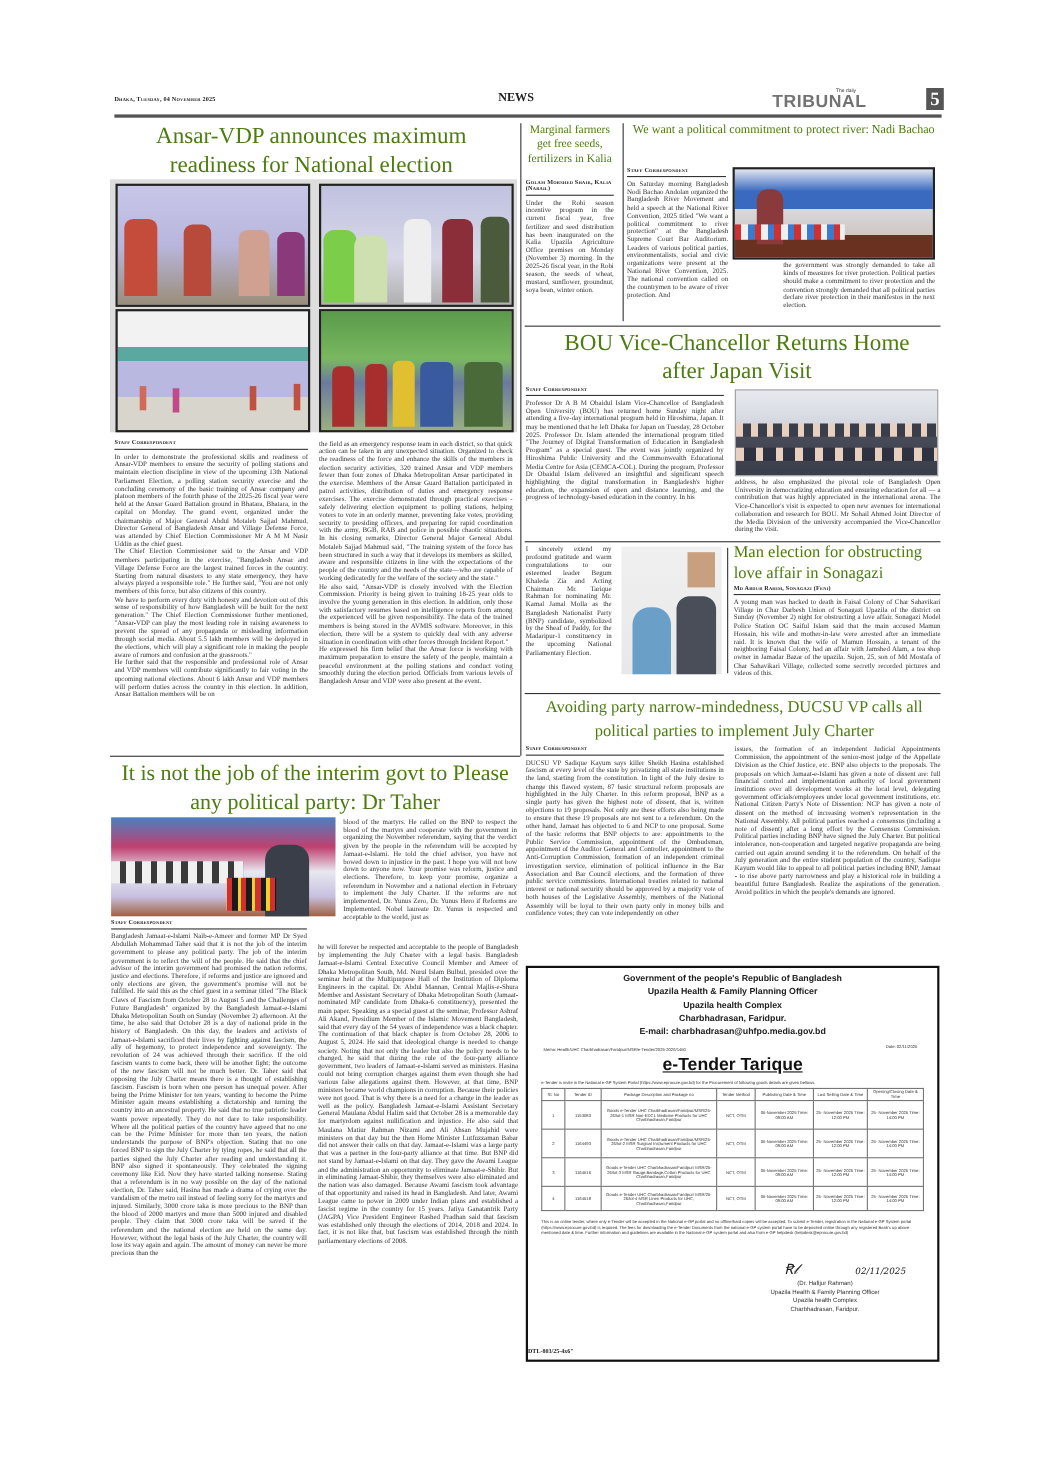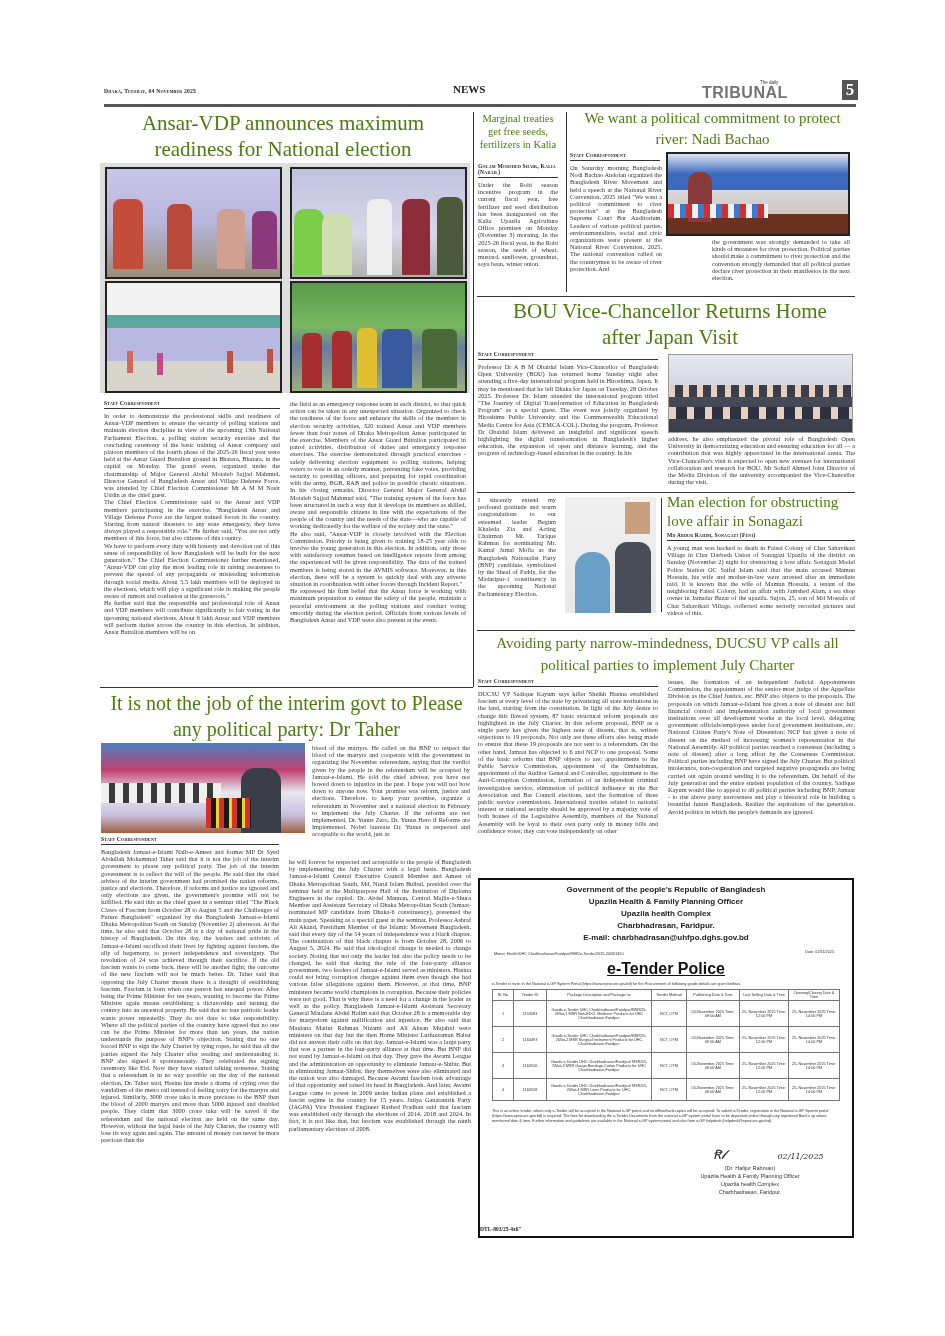--- a/index.html
+++ b/index.html
@@ -69,28 +69,28 @@
     <p class="p">He further said that the responsible and professional role of Ansar and VDP members will contribute significantly to fair voting in the upcoming national elections. About 6 lakh Ansar and VDP members will perform duties across the country in this election. In addition, Ansar Battalion members will be on</p>
   </div>
   <div class="abs" style="left:186px;top:0;width:176px;">
     <p class="p">the field as an emergency response team in each district, so that quick action can be taken in any unexpected situation. Organized to check the readiness of the force and enhance the skills of the members in election security activities, 320 trained Ansar and VDP members fewer than four zones of Dhaka Metropolitan Ansar participated in the exercise. Members of the Ansar Guard Battalion participated in patrol activities, distribution of duties and emergency response exercises. The exercise demonstrated through practical exercises - safely delivering election equipment to polling stations, helping voters to vote in an orderly manner, preventing fake votes, providing security to presiding officers, and preparing for rapid coordination with the army, BGB, RAB and police in possible chaotic situations. In his closing remarks, Director General Major General Abdul Motaleb Sajjad Mahmud said, "The training system of the force has been structured in such a way that it develops its members as skilled, aware and responsible citizens in line with the expectations of the people of the country and the needs of the state—who are capable of working dedicatedly for the welfare of the society and the state."</p>
     <p class="p">He also said, "Ansar-VDP is closely involved with the Election Commission. Priority is being given to training 18-25 year olds to involve the young generation in this election. In addition, only those with satisfactory resumes based on intelligence reports from among the experienced will be given responsibility. The data of the trained members is being stored in the AVMIS software. Moreover, in this election, there will be a system to quickly deal with any adverse situation in coordination with other forces through Incident Report."</p>
     <p class="p">He expressed his firm belief that the Ansar force is working with maximum preparation to ensure the safety of the people, maintain a peaceful environment at the polling stations and conduct voting smoothly during the election period. Officials from various levels of Bangladesh Ansar and VDP were also present at the event.</p>
   </div>
 </div>
 <div class="vr" style="left:473px;top:112px;height:575px;"></div>
 
-<h2 class="hl abs" style="left:477px;top:112px;width:82px;font-size:10.5px;line-height:13px;">Marginal treaties get free seeds, fertilizers in Kalia</h2>
+<h2 class="hl abs" style="left:477px;top:112px;width:82px;font-size:10.5px;line-height:13px;">Marginal farmers get free seeds, fertilizers in Kalia</h2>
 <div class="abs" style="left:478px;top:163px;width:80px;">
   <div class="byline">Golam Morshed Shaik, Kalia (Narail)</div>
   <p class="p">Under the Robi season incentive program in the current fiscal year, free fertilizer and seed distribution has been inaugurated on the Kalia Upazila Agriculture Office premises on Monday (November 3) morning. In the 2025-26 fiscal year, in the Robi season, the seeds of wheat, mustard, sunflower, groundnut, soya bean, winter onion.</p>
 </div>
 <div class="vr" style="left:566px;top:112px;height:180px;"></div>
 
-<h2 class="hl abs" style="left:570px;top:108px;width:285px;font-size:15px;line-height:21px;">We want a political commitment to protect river: Nadi Bachao</h2>
+<h2 class="hl abs" style="left:570px;top:108px;width:285px;font-size:11px;line-height:21px;">We want a political commitment to protect river: Nadi Bachao</h2>
 <div class="abs" style="left:570px;top:152px;width:285px;">
   <div class="byline" style="width:90px;">Staff Correspondent</div>
   <p class="p" style="width:92px;">On Saturday morning Bangladesh Nodi Bachao Andolan organized the Bangladesh River Movement and held a speech at the National River Convention, 2025 titled "We want a political commitment to river protection" at the Bangladesh Supreme Court Bar Auditorium. Leaders of various political parties, environmentalists, social and civic organizations were present at the National River Convention, 2025. The national convention called on the countrymen to be aware of river protection. And</p>
   <div class="photo" style="left:96px;top:0;width:180px;height:80px;background:linear-gradient(180deg,#e0e4f0 0%,#3a6ac0 25%,#3a6ac0 45%,#d8d8e0 45%,#d0c8c0 75%,#6a3020 75%);">
     <div class="abs" style="left:20px;top:18px;width:24px;height:50px;background:#8a3a3a;border-radius:10px 10px 0 0;"></div>
     <div class="abs" style="left:0;top:50px;width:100px;height:14px;background:repeating-linear-gradient(90deg,#d03030 0 6px,#f0f0f0 6px 12px,#3a7acf 12px 18px);"></div>
   </div>
   <p class="p abs" style="left:142px;top:86px;width:138px;">the government was strongly demanded to take all kinds of measures for river protection. Political parties should make a commitment to river protection and the convention strongly demanded that all political parties declare river protection in their manifestos in the next election.</p>
 </div>
 <div class="hr" style="left:477px;top:296px;width:378px;height:1px;"></div>
@@ -144,27 +144,27 @@
   <p class="p" style="width:178px;">Bangladesh Jamaat-e-Islami Naib-e-Ameer and former MP Dr Syed Abdullah Mohammad Taher said that it is not the job of the interim government to please any political party. The job of the interim government is to reflect the will of the people. He said that the chief advisor of the interim government had promised the nation reforms, justice and elections. Therefore, if reforms and justice are ignored and only elections are given, the government's promise will not be fulfilled. He said this as the chief guest in a seminar titled "The Black Claws of Fascism from October 28 to August 5 and the Challenges of Future Bangladesh" organized by the Bangladesh Jamaat-e-Islami Dhaka Metropolitan South on Sunday (November 2) afternoon. At the time, he also said that October 28 is a day of national pride in the history of Bangladesh. On this day, the leaders and activists of Jamaat-e-Islami sacrificed their lives by fighting against fascism, the ally of hegemony, to protect independence and sovereignty. The revolution of 24 was achieved through their sacrifice. If the old fascism wants to come back, there will be another fight; the outcome of the new fascism will not be much better. Dr. Taher said that opposing the July Charter means there is a thought of establishing fascism. Fascism is born when one person has unequal power. After being the Prime Minister for ten years, wanting to become the Prime Minister again means establishing a dictatorship and turning the country into an ancestral property. He said that no true patriotic leader wants power repeatedly. They do not dare to take responsibility. Where all the political parties of the country have agreed that no one can be the Prime Minister for more than ten years, the nation understands the purpose of BNP's objection. Stating that no one forced BNP to sign the July Charter by tying ropes, he said that all the parties signed the July Charter after reading and understanding it. BNP also signed it spontaneously. They celebrated the signing ceremony like Eid. Now they have started talking nonsense. Stating that a referendum is in no way possible on the day of the national election, Dr. Taher said, Hasina has made a drama of crying over the vandalism of the metro rail instead of feeling sorry for the martyrs and injured. Similarly, 3000 crore taka is more precious to the BNP than the blood of 2000 martyrs and more than 5000 injured and disabled people. They claim that 3000 crore taka will be saved if the referendum and the national election are held on the same day. However, without the legal basis of the July Charter, the country will lose its way again and again. The amount of money can never be more precious than the</p>
   <p class="p abs" style="left:188px;top:22px;width:182px;">he will forever be respected and acceptable to the people of Bangladesh by implementing the July Charter with a legal basis. Bangladesh Jamaat-e-Islami Central Executive Council Member and Ameer of Dhaka Metropolitan South, Md. Nurul Islam Bulbul, presided over the seminar held at the Multipurpose Hall of the Institution of Diploma Engineers in the capital. Dr. Abdul Mannan, Central Majlis-e-Shura Member and Assistant Secretary of Dhaka Metropolitan South (Jamaat-nominated MP candidate from Dhaka-6 constituency), presented the main paper. Speaking as a special guest at the seminar, Professor Ashraf Ali Akand, Presidium Member of the Islamic Movement Bangladesh, said that every day of the 54 years of independence was a black chapter. The continuation of that black chapter is from October 28, 2006 to August 5, 2024. He said that ideological change is needed to change society. Noting that not only the leader but also the policy needs to be changed, he said that during the rule of the four-party alliance government, two leaders of Jamaat-e-Islami served as ministers. Hasina could not bring corruption charges against them even though she had various false allegations against them. However, at that time, BNP ministers became world champions in corruption. Because their policies were not good. That is why there is a need for a change in the leader as well as the policy. Bangladesh Jamaat-e-Islami Assistant Secretary General Maulana Abdul Halim said that October 28 is a memorable day for martyrdom against nullification and injustice. He also said that Maulana Matiur Rahman Nizami and Ali Ahsan Mujahid were ministers on that day but the then Home Minister Lutfuzzaman Babar did not answer their calls on that day. Jamaat-e-Islami was a large party that was a partner in the four-party alliance at that time. But BNP did not stand by Jamaat-e-Islami on that day. They gave the Awami League and the administration an opportunity to eliminate Jamaat-e-Shibir. But in eliminating Jamaat-Shibir, they themselves were also eliminated and the nation was also damaged. Because Awami fascism took advantage of that opportunity and raised its head in Bangladesh. And later, Awami League came to power in 2009 under Indian plans and established a fascist regime in the country for 15 years. Jatiya Ganatantrik Party (JAGPA) Vice President Engineer Rashed Pradhan said that fascism was established only through the elections of 2014, 2018 and 2024. In fact, it is not like that, but fascism was established through the ninth parliamentary elections of 2008.</p>
 </div>
 
 <div class="abs" style="left:478px;top:878px;width:372px;height:356px;border:2px solid #111;background:#fff;font-family:'Liberation Sans',sans-serif;">
   <div style="text-align:center;padding-top:4px;font-weight:bold;font-size:8px;line-height:12px;color:#222;">
     <div>Government of the people's Republic of Bangladesh</div>
     <div>Upazila Health &amp; Family Planning Officer</div>
     <div>Upazila health Complex</div>
     <div>Charbhadrasan, Faridpur.</div>
-    <div><span>E-mail: </span><span style="font-weight:900;">charbhadrasan@uhfpo.dghs.gov.bd</span></div>
+    <div><span>E-mail: </span><span style="font-weight:900;">charbhadrasan@uhfpo.media.gov.bd</span></div>
   </div>
   <div style="position:relative;height:10px;margin:5px 8px 0 14px;font-size:3.8px;color:#333;">
     <span style="position:absolute;left:0;top:3px;">Memo: Health/UHC Charbhadrasan/Faridpur/MSR/e-Tender/2025-2026/1450</span>
     <span style="position:absolute;right:10px;top:1px;">Date: 02/11/2025</span>
   </div>
-  <div style="text-align:center;font-size:16px;font-weight:bold;text-decoration:underline;margin-top:1px;color:#111;">e-Tender Police</div>
+  <div style="text-align:center;font-size:16px;font-weight:bold;text-decoration:underline;margin-top:1px;color:#111;">e-Tender Tarique</div>
   <div style="font-size:3.8px;margin:4px 12px 3px 12px;color:#333;">e-Tender is invite in the National e-GP System Portal (https://www.eprocure.gov.bd) for the Procurement of following goods details are given bellows.</div>
   <div style="margin:0 12px;">
     <table class="tender-table">
       <thead>
         <tr>
           <th style="width:16px;">Sl. No</th>
           <th style="width:28px;">Tender ID</th>
           <th>Package Description and Package no</th>
           <th style="width:30px;">Tender Method</th>
           <th style="width:48px;">Publishing Date &amp; Time</th>

